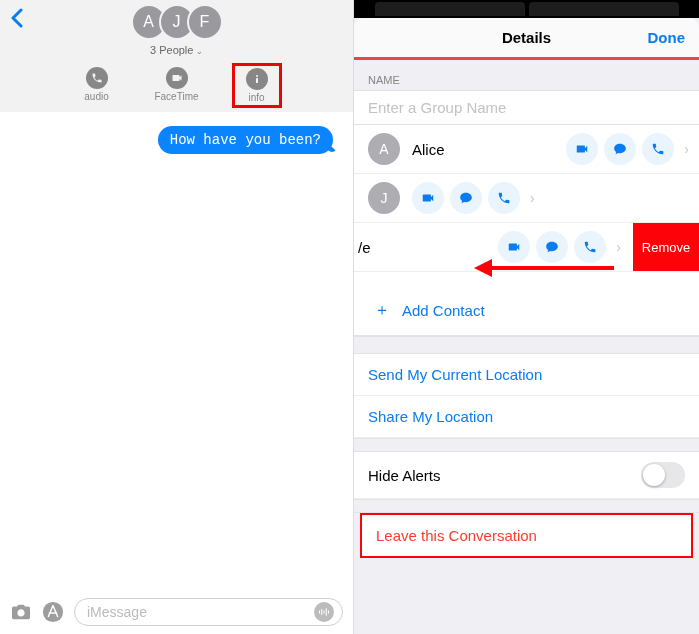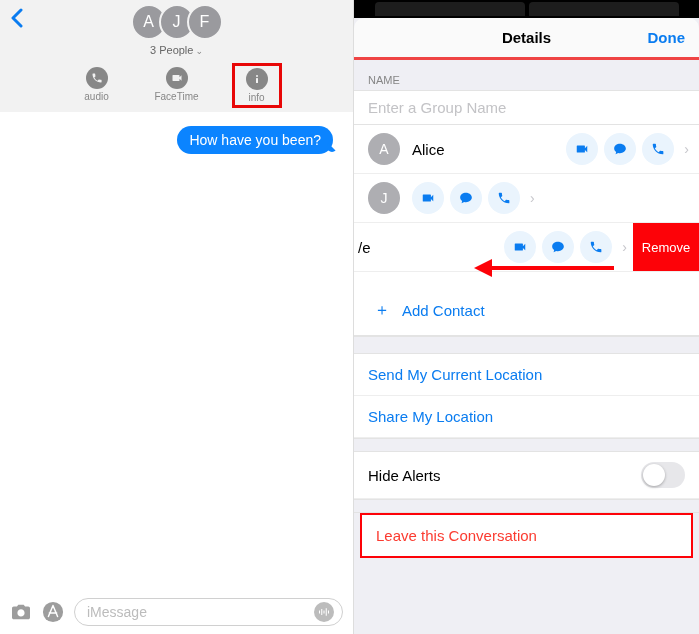--- a/index.html
+++ b/index.html
@@ -90,20 +90,21 @@
   }
   .info-box {
     border: 3px solid #e80707;
     padding: 2px 4px;
   }
 
   .chat-body {
     flex: 1;
     position: relative;
     padding: 14px;
+    font-family: Liberation Mono, monospace;
   }
   .msg-out {
     position: absolute;
     top: 14px;
     right: 20px;
     background: #0b84ff;
     color: #fff;
     padding: 6px 12px;
     border-radius: 16px;
     font-size: 14px;
@@ -478,21 +479,21 @@
               <svg width="14" height="14" viewBox="0 0 24 24" fill="#0a7cf0">
                 <path d="M12 3C6.5 3 2 6.6 2 11c0 2.4 1.3 4.5 3.4 6l-1 4 4.5-2.2c1 .2 2 .3 3.1.3 5.5 0 10-3.6 10-8S17.5 3 12 3z"></path>
               </svg>
             </div>
           <div class="pbtn">
               <svg width="14" height="14" viewBox="0 0 24 24" fill="#0a7cf0">
                 <path d="M6.6 10.8c1.4 2.8 3.8 5.2 6.6 6.6l2.2-2.2c.3-.3.7-.4 1-.2 1.2.4 2.5.6 3.8.6.6 0 1 .4 1 1V20c0 .6-.4 1-1 1C10.6 21 3 13.4 3 4c0-.6.4-1 1-1h3.4c.6 0 1 .4 1 1 0 1.3.2 2.6.6 3.8.1.3 0 .7-.2 1l-2.2 2z"></path>
               </svg>
             </div>
           <div class="disc">›</div>
-          <div class="remove-btn" style="position:static; width:66px; height:48px; margin:-8px -10px -8px 0;">Remove</div>
+          <div class="remove-btn" style="position:static; width:66px; height:48px; margin:-8px -10px -8px 6px;">Remove</div>
         </div>
       </div>
       <div class="arrow-annot">
         <div class="arrow-line"></div>
           <div class="arrow-head"></div>
       </div>
     </div>
 
     <div class="add-contact">
       <span class="plus">＋</span>

